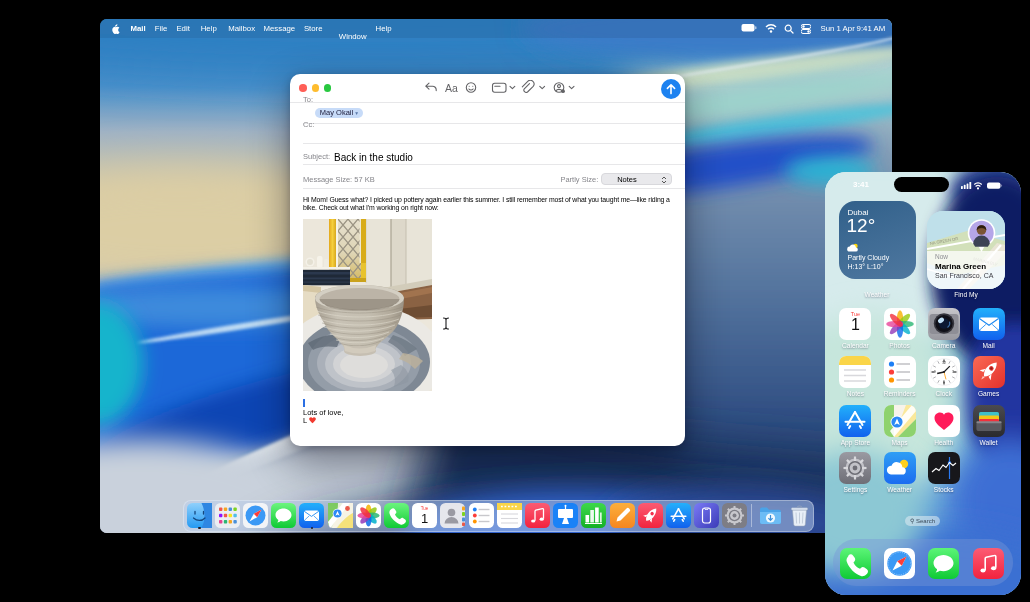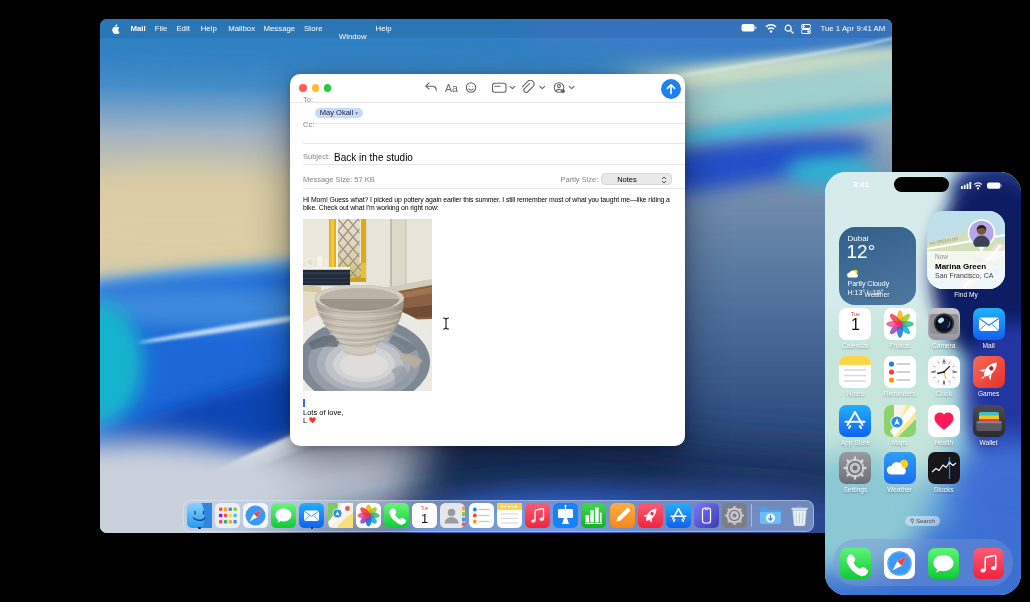--- a/index.html
+++ b/index.html
@@ -127,21 +127,21 @@
       </svg>
       <span class="it" style="left:30.5px;font-weight:bold;">Mail</span>
       <span class="it" style="left:54.8px;">File</span>
       <span class="it" style="left:76.4px;">Edit</span>
       <span class="it" style="left:100.7px;">Help</span>
       <span class="it" style="left:128.2px;">Mailbox</span>
       <span class="it" style="left:163.5px;">Message</span>
       <span class="it" style="left:203.9px;">Store</span>
       <span class="it" style="left:238.8px;margin-top:8px;">Window</span>
       <span class="it" style="left:275.6px;">Help</span>
-      <span class="it" style="left:720.5px;">Tue 1 Apr</span>
+      <span class="it" style="left:720.5px;">Sun 1 Apr</span>
       <span class="it" style="left:756.6px;">9:41 AM</span>
       <svg class="it" style="left:641px;top:4.5px;" width="16" height="11" viewBox="0 0 16 11">
         <rect x="0.5" y="1" width="13" height="7.5" rx="2" fill="#fff"></rect>
         <rect x="14" y="3.2" width="1.5" height="3" rx="0.7" fill="#fff" opacity="0.6"></rect>
       </svg>
       <svg class="it" style="left:665px;top:4.5px;" width="12" height="11" viewBox="0 0 12 10">
         <path d="M1 3.4 A7 7 0 0 1 11 3.4" stroke="#fff" stroke-width="1.4" fill="none"></path>
         <path d="M3 5.7 A4.2 4.2 0 0 1 9 5.7" stroke="#fff" stroke-width="1.4" fill="none"></path>
         <circle cx="6" cy="8" r="1.2" fill="#fff"></circle>
       </svg>
@@ -616,21 +616,21 @@
         <rect x="2.8" y="3.8" width="1.8" height="4.2" rx="0.6"></rect>
         <rect x="5.6" y="2.4" width="1.8" height="5.6" rx="0.6"></rect>
         <rect x="8.4" y="1" width="1.8" height="7" rx="0.6"></rect>
         <path d="M13.2 3.4 A6.2 6.2 0 0 1 20.8 3.4" stroke="#fff" stroke-width="1.3" fill="none"></path>
         <path d="M14.6 5.4 A3.8 3.8 0 0 1 19.4 5.4" stroke="#fff" stroke-width="1.3" fill="none"></path>
         <circle cx="17" cy="7.4" r="1.1"></circle>
         <rect x="26" y="1.4" width="13.5" height="6.4" rx="2" fill="#fff"></rect>
         <path d="M40.3 3.2 a1.8 1.8 0 0 1 0 2.8z" opacity="0.6" fill="#fff"></path>
       </svg>
 
-      <div class="abs" style="left:13.5px;top:55px;width:77px;height:78px;border-radius:16px;background:linear-gradient(160deg,#31608a,#4f78a0);overflow:hidden;">
+      <div class="abs" style="left:13.5px;top:29px;width:77px;height:78px;border-radius:16px;background:linear-gradient(160deg,#31608a,#4f78a0);overflow:hidden;">
         <div class="abs" style="left:9px;top:7px;color:#fff;font-size:8px;">Dubai</div>
         <div class="abs" style="left:8px;top:14px;color:#fff;font-size:19px;font-weight:400;">12°</div>
         <svg class="abs" style="left:8px;top:42px;" width="13" height="9" viewBox="0 0 13 9">
           <circle cx="8.5" cy="3" r="2.2" fill="#ffd60a"></circle>
           <path d="M2.5 8.6 a2.5 2.5 0 0 1 0.3-5 a3.2 3.2 0 0 1 6.2 0.9 a2 2 0 0 1-0.4 4.1z" fill="#fff"></path>
         </svg>
         <div class="abs" style="left:9px;top:53.5px;color:#fff;font-size:7px;">Partly Cloudy</div>
         <div class="abs" style="left:9px;top:62.5px;color:#fff;font-size:7px;">H:13° L:10°</div>
       </div>
       <div class="plabel" style="left:30px;top:119.5px;">Weather</div>

